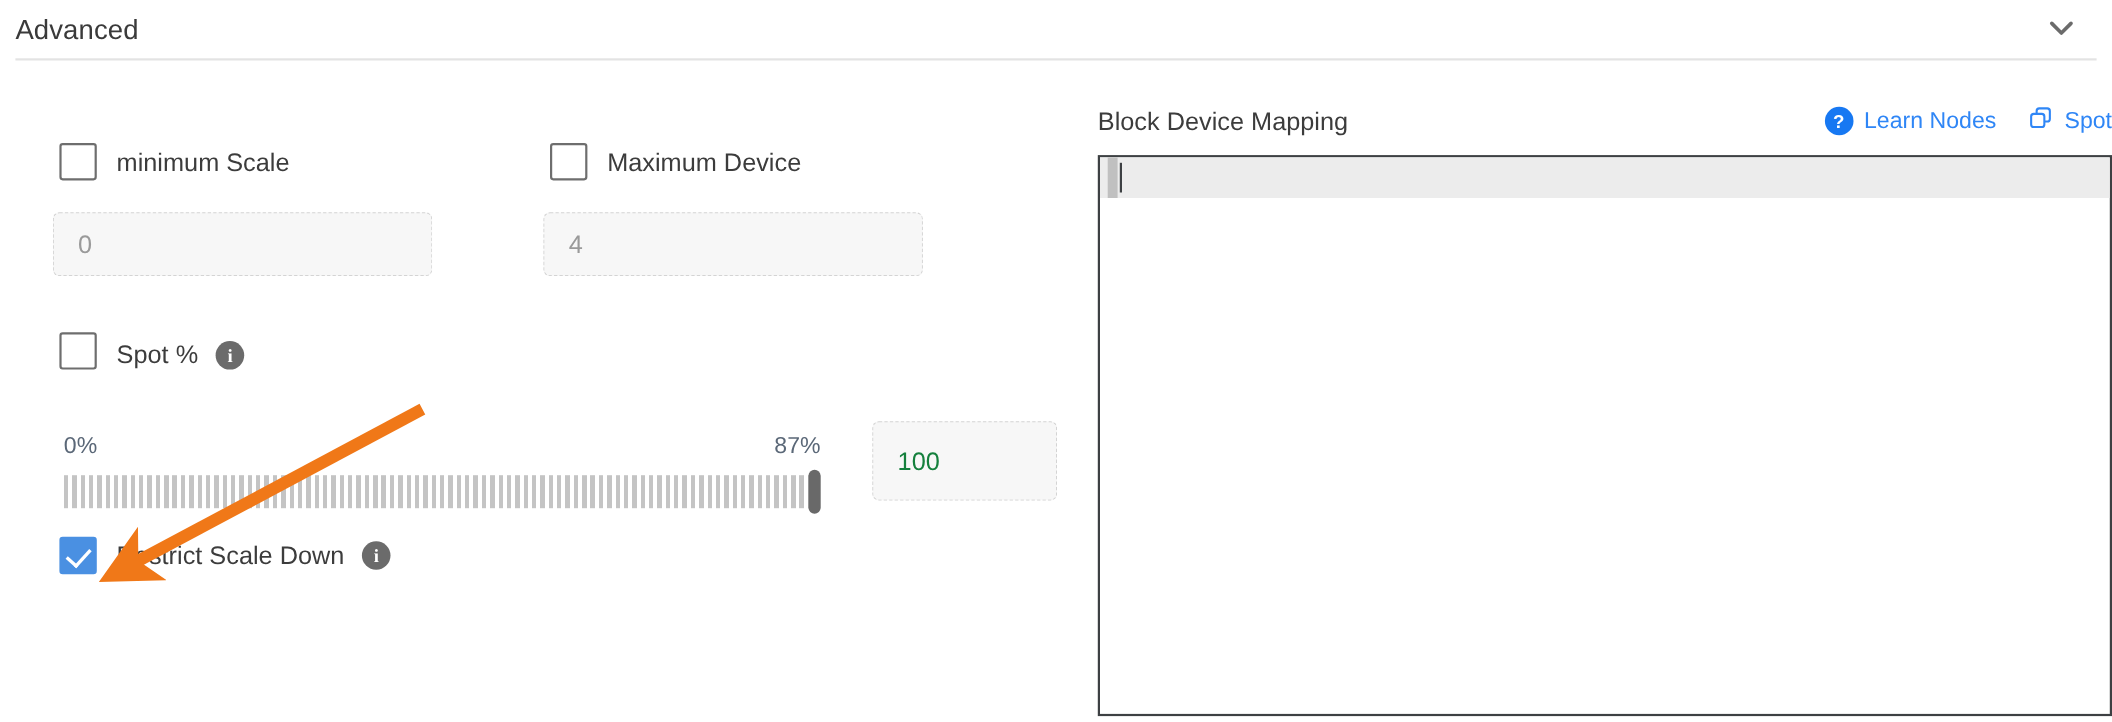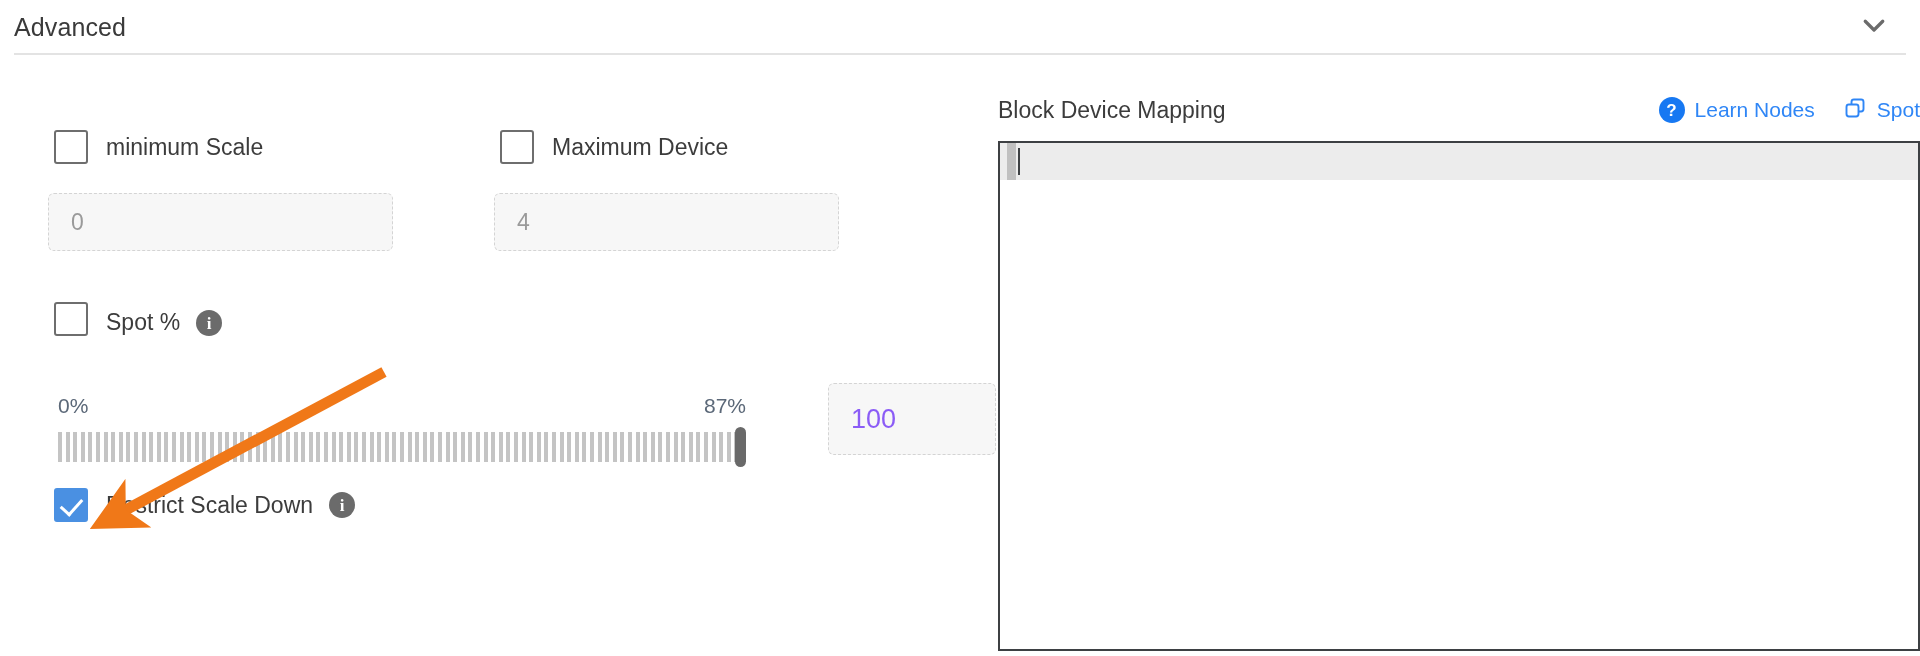--- a/index.html
+++ b/index.html
@@ -134,29 +134,29 @@
   .slider-thumb {
     position: absolute;
     top: -5px;
     width: 11px; height: 40px;
     background: #696969;
     border-radius: 6px;
     cursor: grab;
   }
   .slider-value {
     position: absolute;
-    left: 770px; top: -11px;
+    left: 735px; top: -11px;
     width: 168px; height: 72px;
     border: 1.6px dashed #d4d4d4;
     border-radius: 6px;
     background: #f7f7f7;
     display: flex; align-items: center;
     padding-left: 22px;
-    font-size: 27px;
-    color: #8b5cf6;
+    font-size: 23px;
+    color: #15803d;
   }
 
   
   .right-col { position: absolute; left: 998px; top: 54px; width: 922px; height: 602px; }
 
   .bdm-head {
     position: absolute; left: 0; top: 39px;
     width: 922px; height: 34px;
     display: flex; align-items: center; justify-content: space-between;
   }

